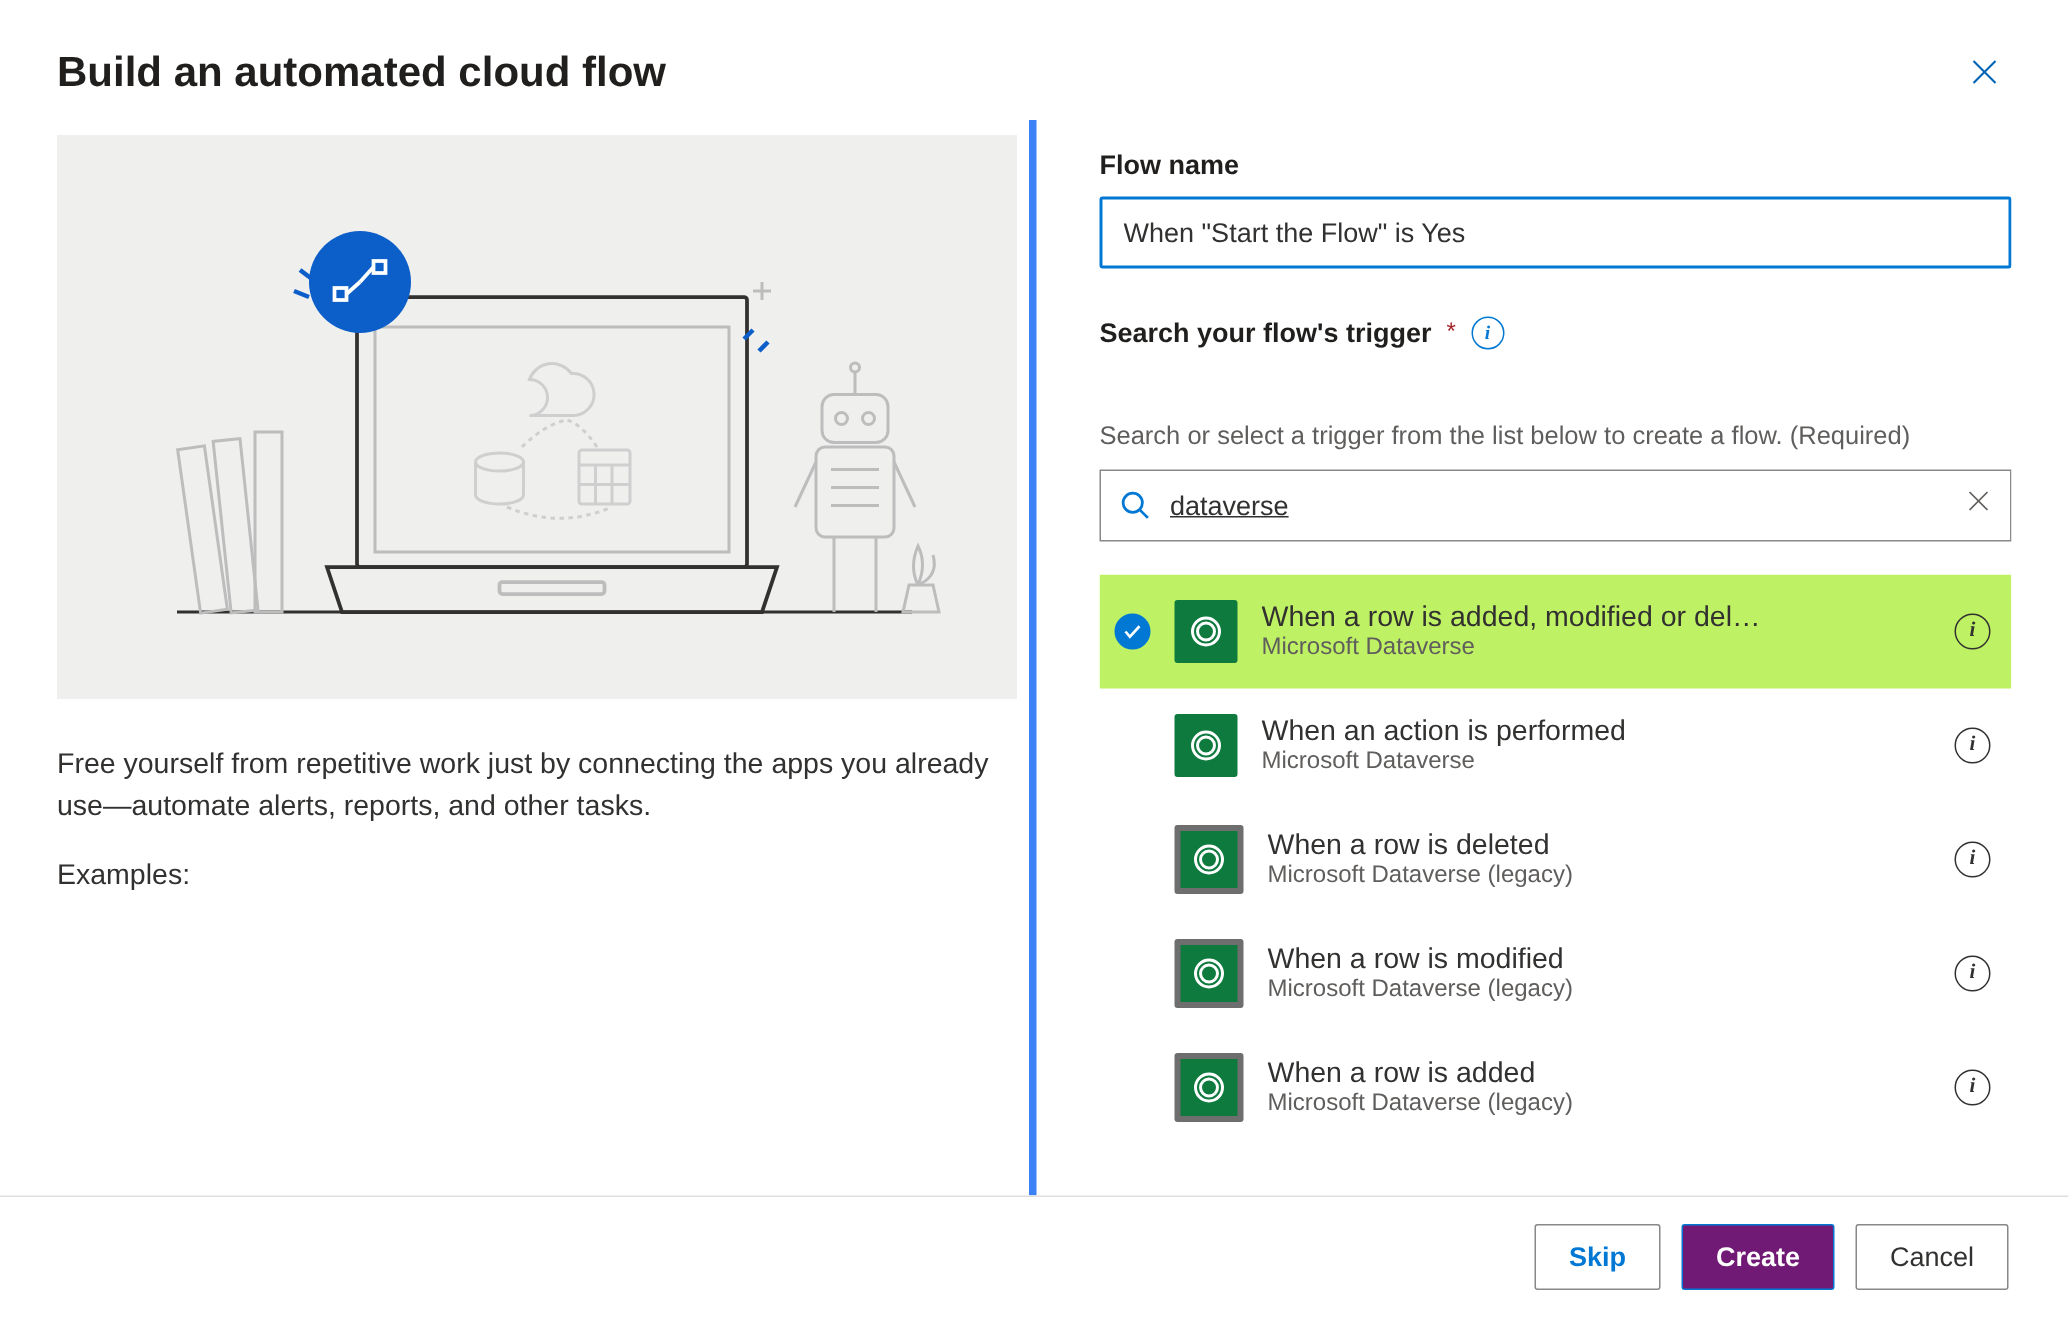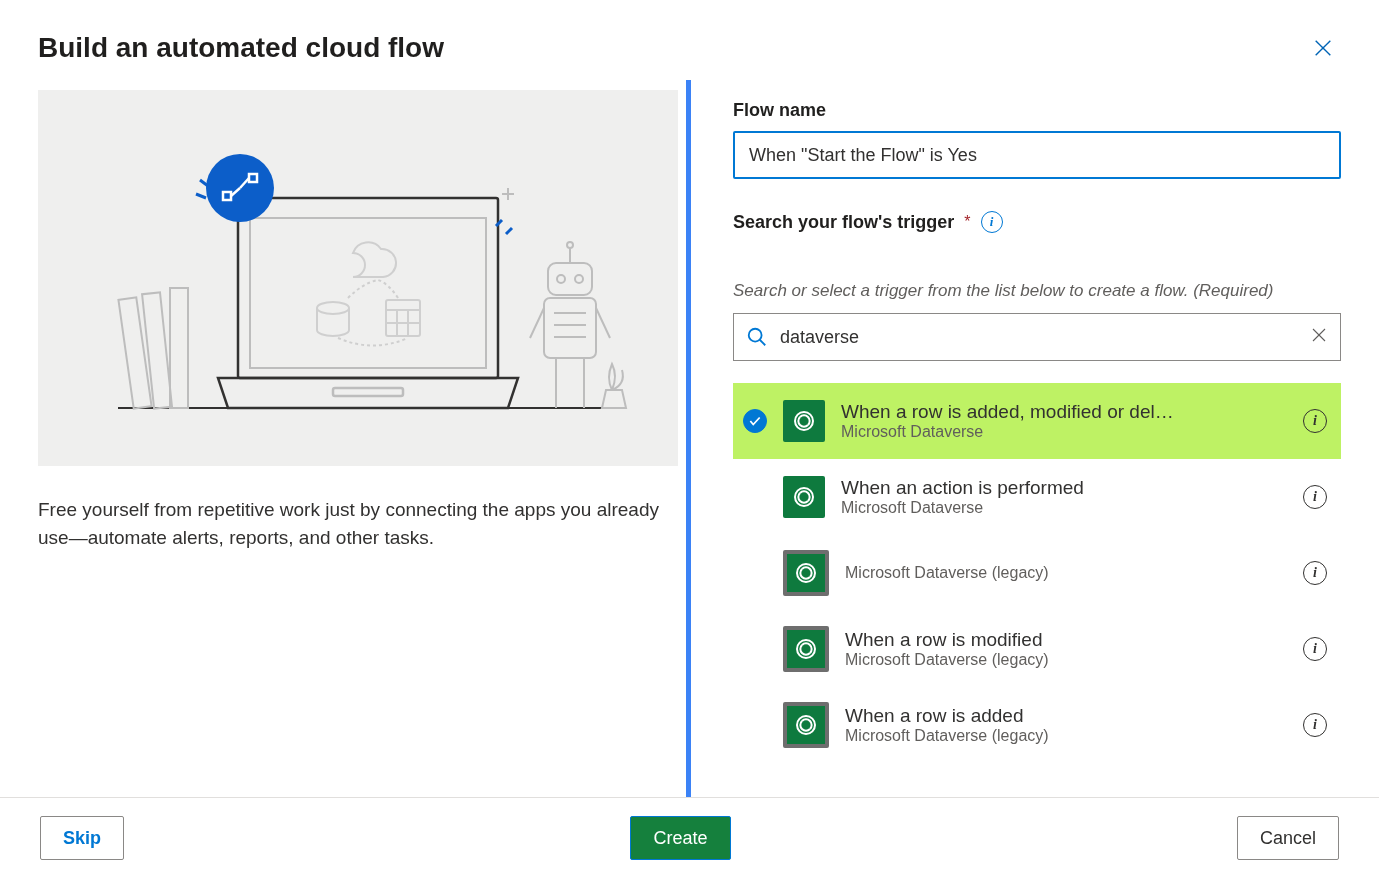--- a/index.html
+++ b/index.html
@@ -133,20 +133,21 @@
   }
   .search-icon {
     color: #0078d4;
   }
   .search-input {
     flex: 1;
     border: none;
     outline: none;
     font-size: 18px;
     color: #323130;
+    text-decoration: underline;
   }
   .clear-btn {
     background: none; border: none; cursor: pointer;
     color: #605e5c; font-size: 20px;
   }
   .trigger-list {
     flex: 1;
     overflow: hidden;
   }
   .trigger-item {
@@ -202,35 +203,35 @@
     display: flex; align-items: center; justify-content: center;
     font-size: 14px; font-weight: 600;
     font-style: italic;
     font-family: Georgia, serif;
     flex-shrink: 0;
   }
   .footer {
     border-top: 1px solid #e1dfdd;
     padding: 18px 40px;
     display: flex;
-    justify-content: space-between;
+    justify-content: flex-end;
     gap: 14px;
   }
   .btn {
     height: 44px;
     padding: 0 22px;
     font-size: 18px;
     border-radius: 2px;
     cursor: pointer;
     border: 1px solid #8a8886;
     background: #fff;
   }
   .btn.skip { color: #0078d4; font-weight: 600; }
   .btn.primary {
-    background: #15803d; color: #fff; border-color: #0078d4; font-weight: 400;
+    background: #701a75; color: #fff; border-color: #0078d4; font-weight: 700;
   }
   .btn.cancel { color: #323130; }
 </style>
 </head>
 <body>
 
 <div class="dialog">
 
   <div class="header">
     <h1>Build an automated cloud flow</h1>
@@ -316,35 +317,36 @@
             <line x1="122" y1="52" x2="130" y2="58"></line>
           </g>
           <g stroke="#0c5ec9" stroke-width="3">
             <line x1="418" y1="98" x2="424" y2="92"></line>
             <line x1="428" y1="106" x2="434" y2="100"></line>
           </g>
         </svg>
       </div>
 
       <p class="desc">Free yourself from repetitive work just by connecting the apps you already use—automate alerts, reports, and other tasks.</p>
+      <p class="examples-label">Examples:</p>
     </div>
 
     <div class="right">
       <div class="label">Flow name</div>
       <input class="flowname-input" value="When &quot;Start the Flow&quot; is Yes" style="">
 
       <div class="trigger-section">
         <div class="trigger-label-row">
           <span class="label" style="margin-bottom:0;">Search your flow's trigger</span>
           <span class="required">*</span>
           <span class="info-circle">i</span>
         </div>
       </div>
 
-      <p class="helper" style="margin-top:30px;font-style:italic;">Search or select a trigger from the list below to create a flow. (Required)</p>
+      <p class="helper" style="margin-top:30px;">Search or select a trigger from the list below to create a flow. (Required)</p>
 
       <div class="search-wrap">
         <svg class="search-icon" width="22" height="22" viewBox="0 0 24 24" fill="none" stroke="currentColor" stroke-width="2">
             <circle cx="10" cy="10" r="7"></circle>
             <line x1="21" y1="21" x2="15" y2="15"></line>
           </svg>
         <input class="search-input" value="dataverse" style="">
         <button class="clear-btn" aria-label="Clear">
           <svg width="18" height="18" viewBox="0 0 24 24" fill="none" stroke="currentColor" stroke-width="1.5">
               <line x1="4" y1="4" x2="20" y2="20"></line>
@@ -391,20 +393,21 @@
           <div class="trigger-item">
             <div class="radio hidden"></div>
             <div class="connector-icon legacy">
               <svg width="24" height="24" viewBox="0 0 24 24" fill="none" stroke="#fff" stroke-width="2">
                 <circle cx="12" cy="12" r="9"></circle>
                 <path d="M8 8 a5 5 0 0 1 8 8"></path>
                 <path d="M16 16 a5 5 0 0 1 -8 -8"></path>
               </svg>
             </div>
             <div class="trigger-text">
+              <div class="trigger-title">When a row is deleted</div>
               <div class="trigger-sub">Microsoft Dataverse (legacy)</div>
             </div>
             <div class="item-info">i</div>
           </div>
           <div class="trigger-item">
             <div class="radio hidden"></div>
             <div class="connector-icon legacy">
               <svg width="24" height="24" viewBox="0 0 24 24" fill="none" stroke="#fff" stroke-width="2">
                 <circle cx="12" cy="12" r="9"></circle>
                 <path d="M8 8 a5 5 0 0 1 8 8"></path>

